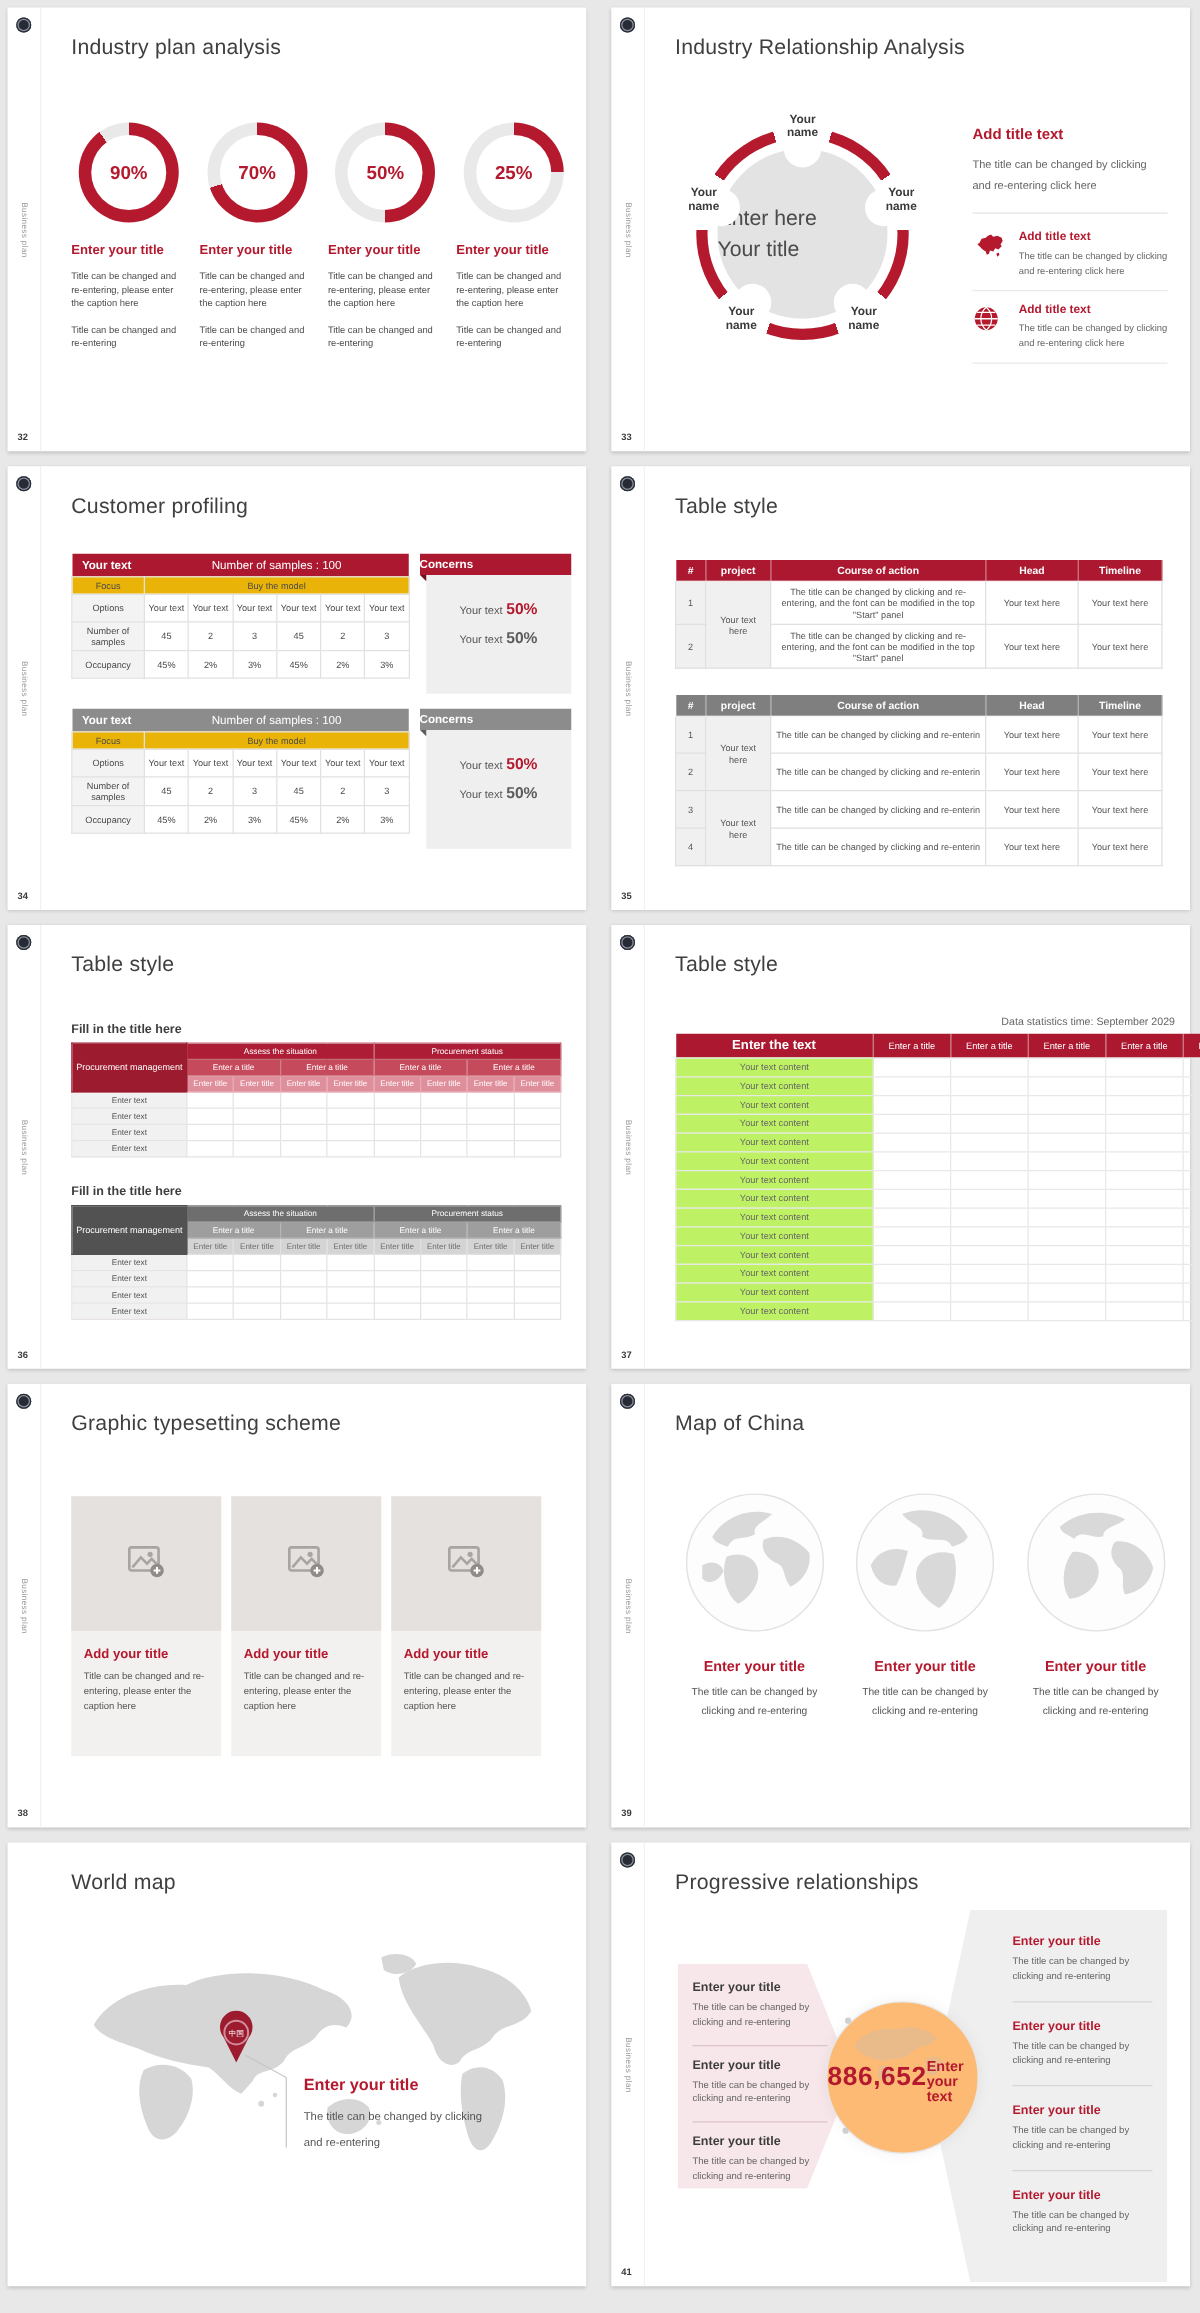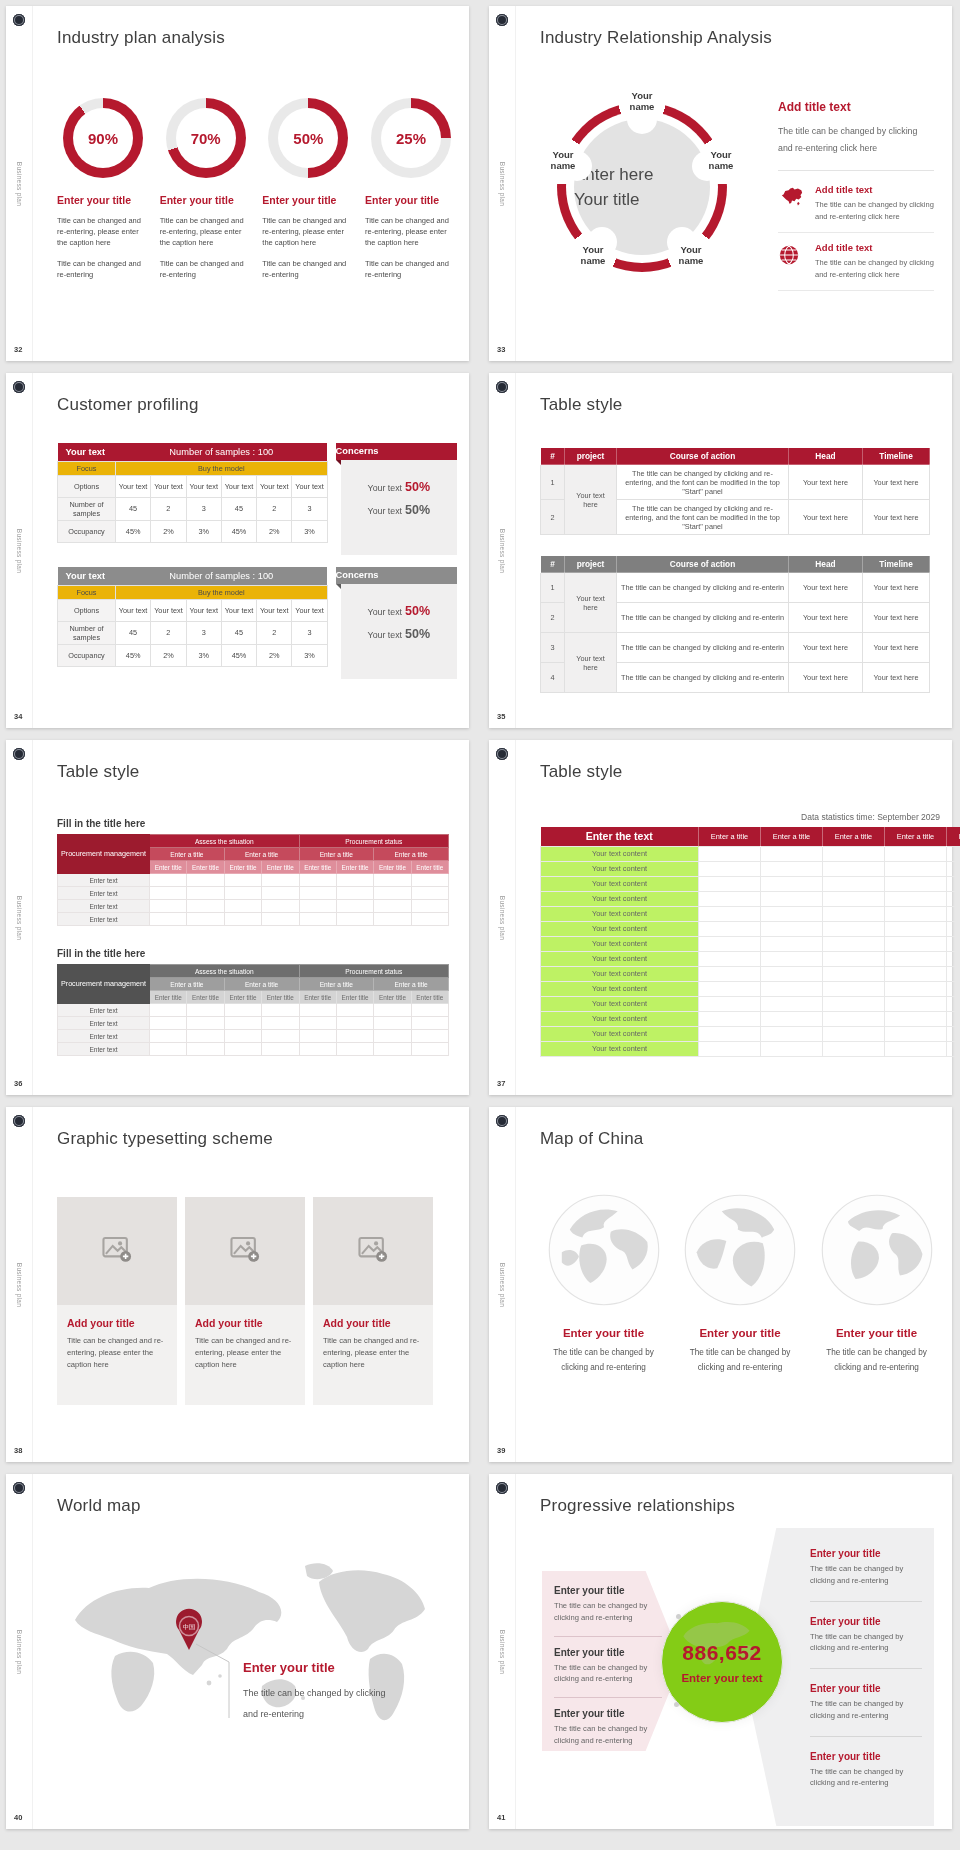--- a/index.html
+++ b/index.html
@@ -143,22 +143,22 @@
   .p41-right { position:absolute; left:204px; top:12px; width:190px; height:298px; background:#efeff0;
                clip-path:polygon(17% 0,100% 0,100% 100%,17% 100%,0 50%); padding:14px 10px 0 66px; z-index:2; }
   .p41-item .t { font-size:10px; font-weight:700; color:#3d3d3d; }
   .p41-right .p41-item .t { color:#b5192e; }
   .p41-item .c { margin-top:4px; font-size:7.6px; line-height:1.55; color:#666; }
   .p41-left .p41-item { padding:4px 0 10px; width:104px; }
   .p41-right .p41-item { padding:6px 0 12px; width:112px; }
   .sepL { width:108px; height:1px; background:#ddc3ca; margin:2px 0 6px; }
   .sepR { width:112px; height:1px; background:#d6d6d6; margin:2px 0 8px; }
   .p41-circle { position:absolute; left:121px; top:85px; width:122px; height:122px; border-radius:50%;
-                background:#84cc16; border:1px solid #e7e7e7; box-shadow:0 0 12px rgba(0,0,0,.06);
-                display:flex; flex-direction:column; align-items:center; justify-content:center; z-index:3; }
+                background:#fdba74; border:1px solid #e7e7e7; box-shadow:0 0 12px rgba(0,0,0,.06);
+                display:flex; align-items:center; justify-content:center; z-index:3; }
   .p41-circle svg { position:absolute; inset:14px; opacity:.3; }
   .big41 { position:relative; font-size:21px; font-weight:700; color:#b5192e; letter-spacing:.5px; }
   .lbl41 { position:relative; margin-top:7px; font-size:11.5px; font-weight:700; color:#b5192e; }
   .odot { position:absolute; width:5px; height:5px; border-radius:50%; background:#cfcfcf; }
 </style>
 </head>
 <body>
 
 <div class="slide" style="left:6px;top:6px">
   <div class="rail">
@@ -832,25 +832,20 @@
               </g>
             </svg></span>
         <div class="g-t">Enter your title</div>
         <div class="g-c">The title can be changed by clicking and re-entering</div>
       </div>
     </div>
   </div>
 </div>
 
 <div class="slide" style="left:6px;top:1474px">
-  <div class="rail">
-    <span class="logo"></span>
-    <span class="vtext">Business plan</span>
-    <span class="pnum">40</span>
-  </div>
   <div class="sbody">
     <div class="stitle">World map</div>
     <div class="map40">
       <svg class="world" viewBox="0 0 399 190">
         <g fill="#d6d6d6">
           <path d="M18,62 C30,40 62,28 92,30 C120,16 172,18 202,34 C222,40 230,54 220,64 C210,60 202,62 196,71 C186,82 176,79 170,91 C160,102 150,96 145,107 L136,117 C126,113 118,101 110,96 C90,93 70,89 54,81 C40,76 24,72 18,62 Z"></path>
           <path d="M58,98 C72,90 88,94 96,105 C100,119 94,136 84,148 C74,158 64,154 60,141 C54,126 52,110 58,98 Z"></path>
           <path d="M205,128 C216,119 230,119 238,128 C242,137 235,147 224,149 C212,151 203,141 205,128 Z"></path>
           <path d="M262,24 C276,12 304,9 326,16 C348,21 364,35 368,51 C360,64 344,61 337,72 C329,83 317,80 311,91 C304,98 293,92 290,79 C283,64 264,45 262,24 Z"></path>
           <path d="M313,101 C324,92 338,95 345,106 C350,121 346,139 337,154 C330,167 321,164 317,149 C312,132 310,113 313,101 Z"></path>

